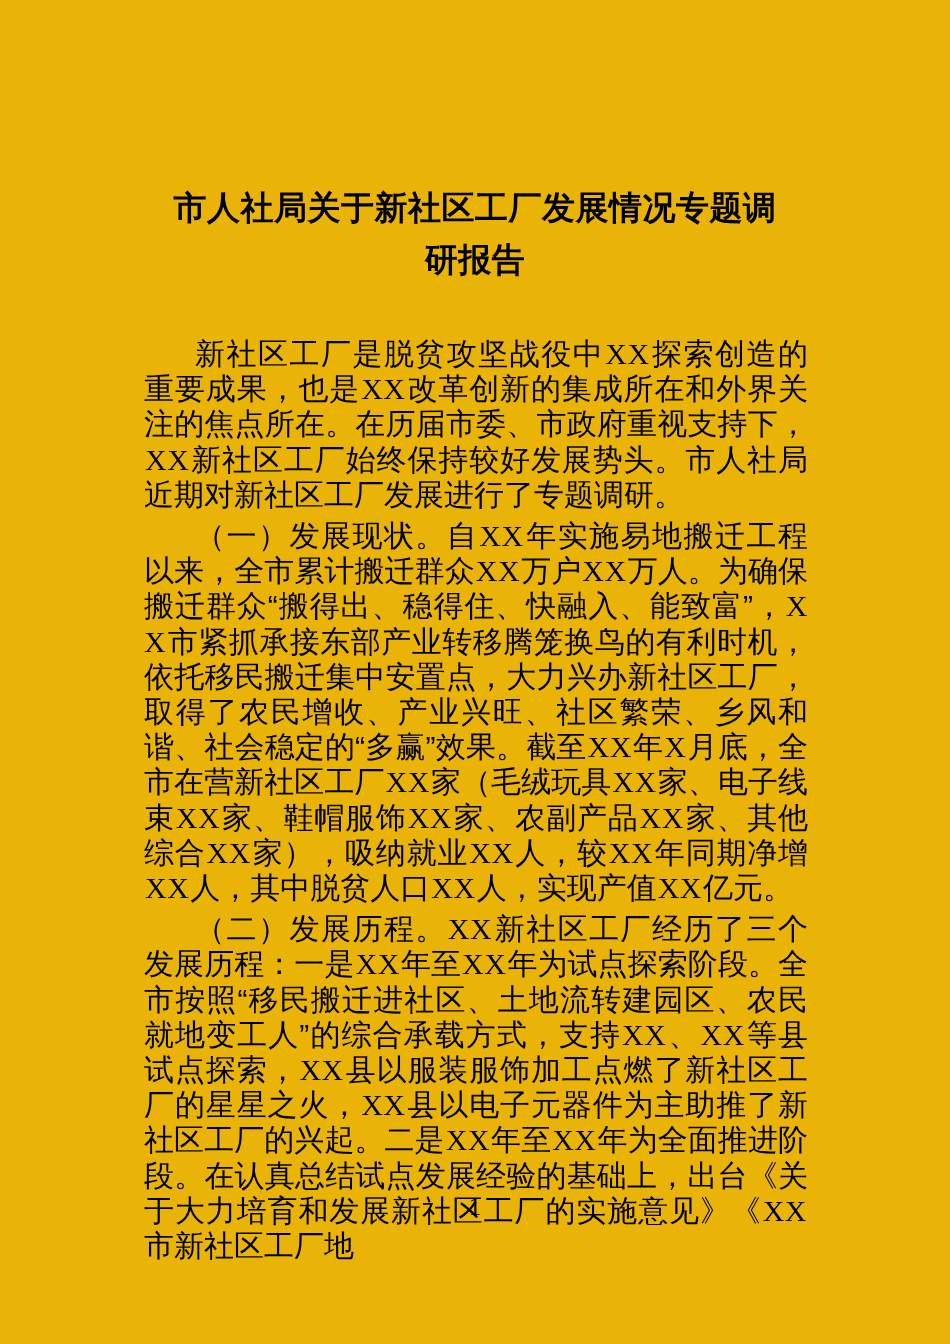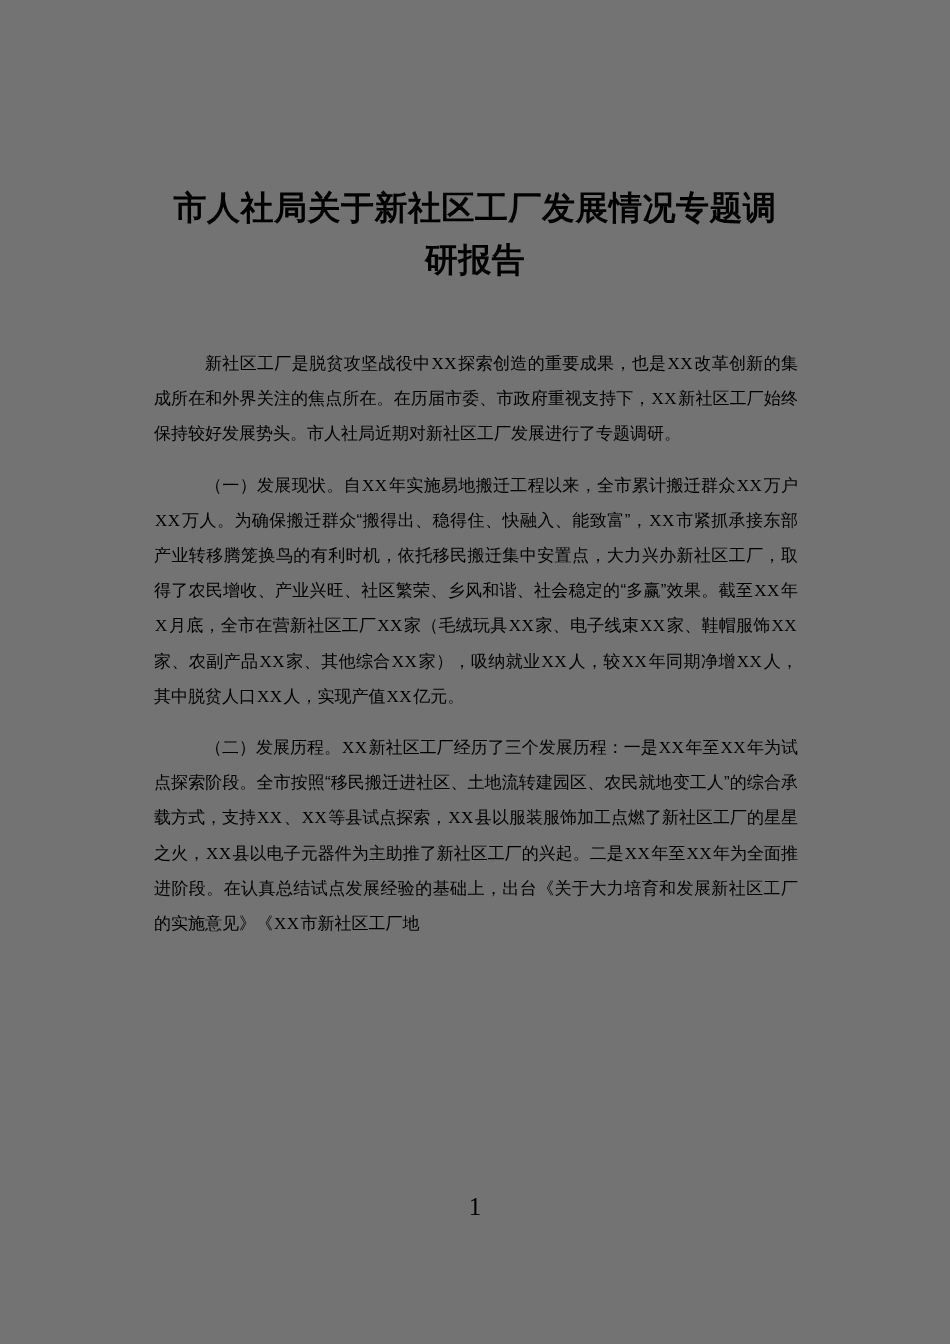--- a/index.html
+++ b/index.html
@@ -13,21 +13,21 @@
     height: 1344px;
     position: relative;
     font-family: "Liberation Sans", "DejaVu Sans", sans-serif;
     color: #000000;
     -webkit-font-smoothing: antialiased;
   }
 
   .page {
     position: absolute;
     inset: 0;
-    background: #737373;
+    background: #eab308;
     box-sizing: border-box;
   }
 
   
   .doc-title {
     position: absolute;
     left: 138px;
     top: 160px;
     width: 674px;
     text-align: center;
@@ -40,22 +40,22 @@
 
   
   .body-block {
     position: absolute;
     left: 138px;
     top: 330px;
     width: 676px;
   }
 
   .para {
-    margin: 16px;
-    font-size: 17px;
+    margin: 6px;
+    font-size: 30px;
     line-height: 35.2px;
     text-align: justify;
     text-justify: inter-ideograph;
     text-indent: 51px;
     letter-spacing: 0px;
     font-weight: 400;
     word-break: break-all;
     font-family: "Liberation Sans", "DejaVu Sans", sans-serif;
   }
 

